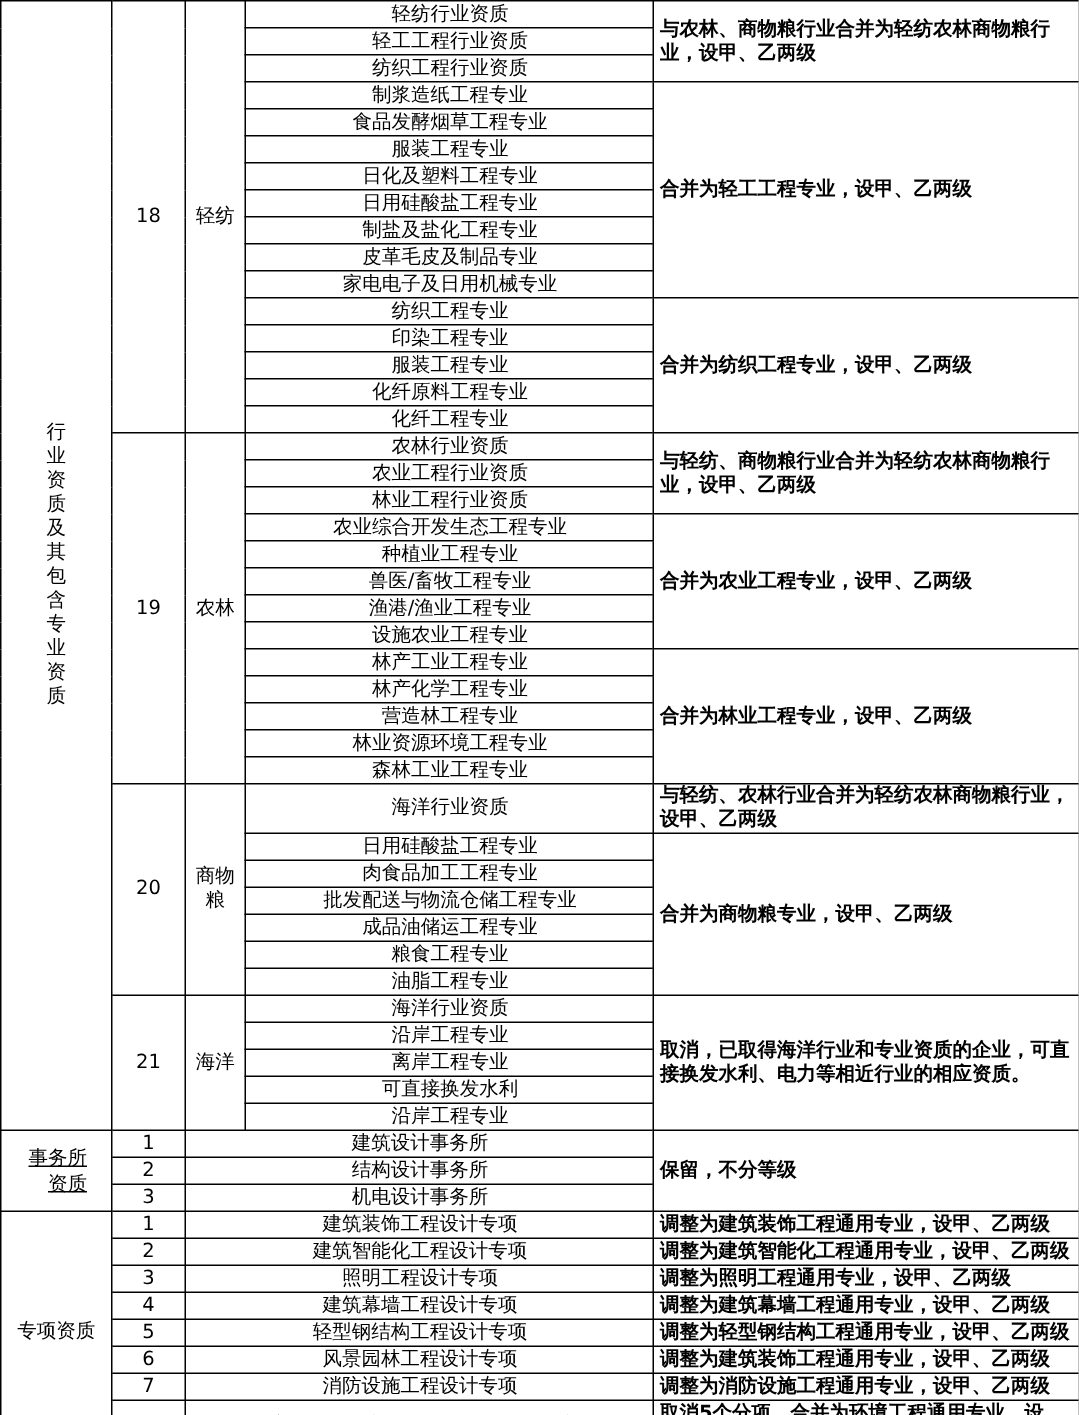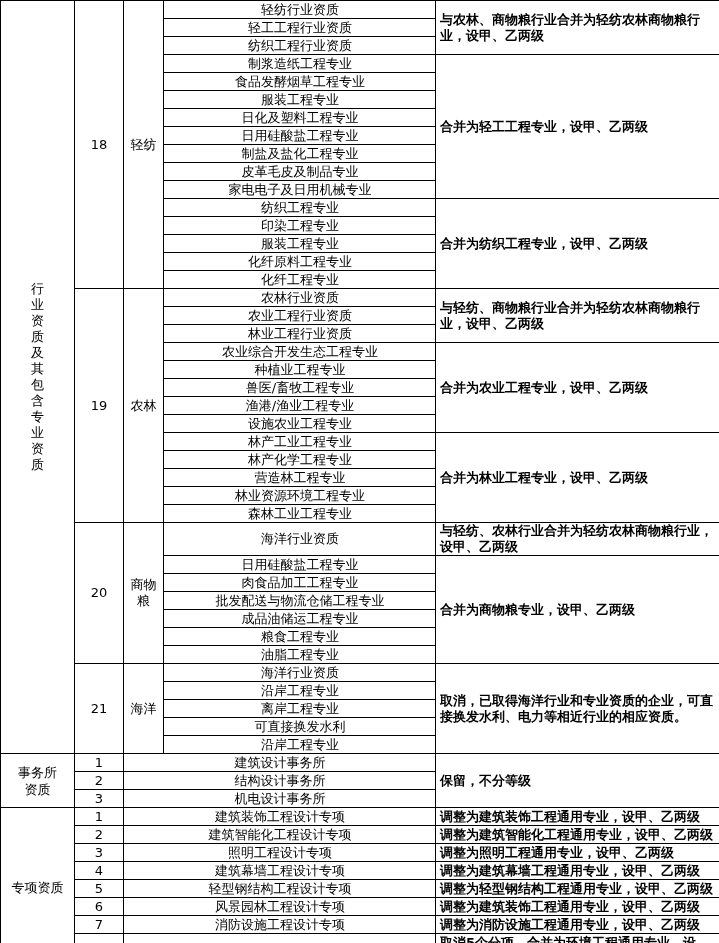--- a/index.html
+++ b/index.html
@@ -37,21 +37,22 @@
     width: 15px;
     margin: 0 auto;
     word-break: break-all;
     line-height: 16px;
   }
   .wrap-label {
     width: 41px;
     margin: 0 auto;
     word-break: break-all;
     line-height: 17px;
-    text-align: center;
+    text-align: right;
+    text-decoration: underline;
   }
 </style>
 </head>
 <body>
 
 <table>
   <colgroup>
     <col style="width:74px">
     <col style="width:49px">
     <col style="width:40px">

